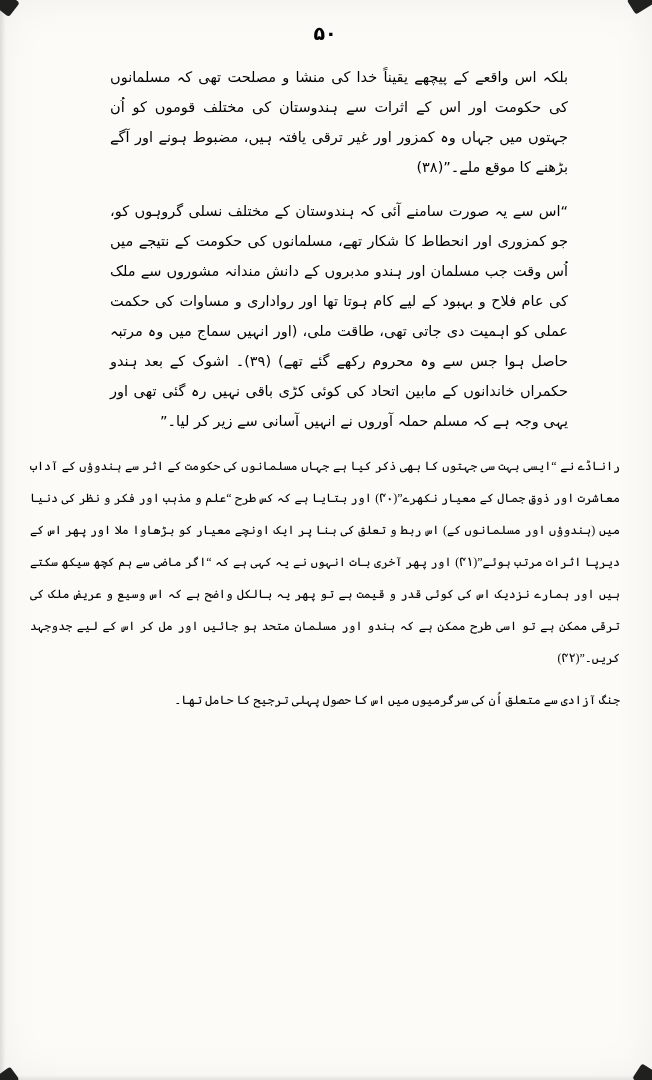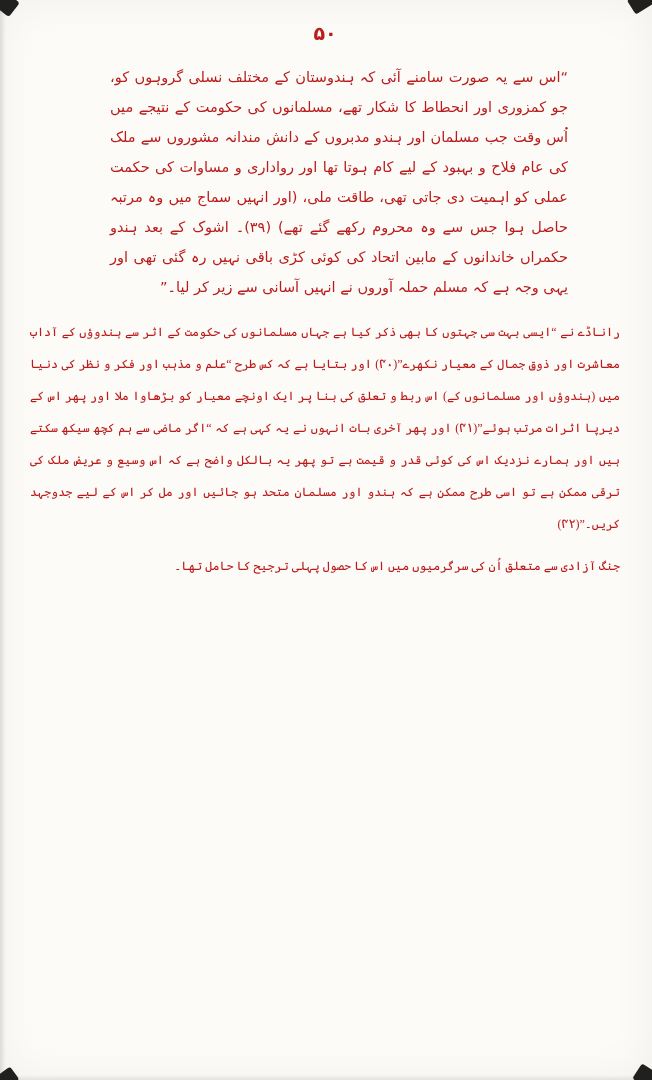--- a/index.html
+++ b/index.html
@@ -8,21 +8,21 @@
     background: #d9d9d9;
   }
   .page {
     position: relative;
     width: 652px;
     height: 1080px;
     margin: 0 auto;
     background: #fcfbf7;
     overflow: hidden;
     direction: rtl;
-    color: #b91c1c;
+    color: #000000;
     font-family: "DejaVu Sans", sans-serif;
     box-shadow: inset 0 0 45px rgba(0,0,0,0.05);
   }
   .content {
     position: absolute;
     top: 0; right: 0; left: 0;
     padding: 20px 32px 0 30px;
   }
   .page-number {
     text-align: center;
@@ -83,20 +83,21 @@
 
   <div class="corner tl"></div>
   <div class="corner tr"></div>
   <div class="corner bl"></div>
   <div class="corner br"></div>
 
   <div class="content">
 
     <div class="page-number">۵۰</div>
 
+    <blockquote class="quote">بلکہ اس واقعے کے پیچھے یقیناً خدا کی منشا و مصلحت تھی کہ مسلمانوں کی حکومت اور اس کے اثرات سے ہندوستان کی مختلف قوموں کو اُن جہتوں میں جہاں وہ کمزور اور غیر ترقی یافتہ ہیں، مضبوط ہونے اور آگے بڑھنے کا موقع ملے۔”(۳۸)</blockquote>
 
     <blockquote class="quote">“اس سے یہ صورت سامنے آئی کہ ہندوستان کے مختلف نسلی گروہوں کو، جو کمزوری اور انحطاط کا شکار تھے، مسلمانوں کی حکومت کے نتیجے میں اُس وقت جب مسلمان اور ہندو مدبروں کے دانش مندانہ مشوروں سے ملک کی عام فلاح و بہبود کے لیے کام ہوتا تھا اور رواداری و مساوات کی حکمت عملی کو اہمیت دی جاتی تھی، طاقت ملی، (اور انہیں سماج میں وہ مرتبہ حاصل ہوا جس سے وہ محروم رکھے گئے تھے) (۳۹)۔ اشوک کے بعد ہندو حکمراں خاندانوں کے مابین اتحاد کی کوئی کڑی باقی نہیں رہ گئی تھی اور یہی وجہ ہے کہ مسلم حملہ آوروں نے انہیں آسانی سے زیر کر لیا۔”</blockquote>
 
     <p class="para">راناڈے نے “ایسی بہت سی جہتوں کا بھی ذکر کیا ہے جہاں مسلمانوں کی حکومت کے اثر سے ہندوؤں کے آداب معاشرت اور ذوقِ جمال کے معیار نکھرے”(۴۰) اور بتایا ہے کہ کس طرح “علم و مذہب اور فکر و نظر کی دنیا میں (ہندوؤں اور مسلمانوں کے) اس ربط و تعلق کی بنا پر ایک اونچے معیار کو بڑھاوا ملا اور پھر اس کے دیرپا اثرات مرتب ہوئے”(۴۱) اور پھر آخری بات انہوں نے یہ کہی ہے کہ “اگر ماضی سے ہم کچھ سیکھ سکتے ہیں اور ہمارے نزدیک اس کی کوئی قدر و قیمت ہے تو پھر یہ بالکل واضح ہے کہ اس وسیع و عریض ملک کی ترقی ممکن ہے تو اسی طرح ممکن ہے کہ ہندو اور مسلمان متحد ہو جائیں اور مل کر اس کے لیے جدوجہد کریں۔”(۴۲)</p>
 
 
     <p class="para single-line">جنگ آزادی سے متعلق اُن کی سرگرمیوں میں اس کا حصول پہلی ترجیح کا حامل تھا۔</p>
 
 
   </div>

